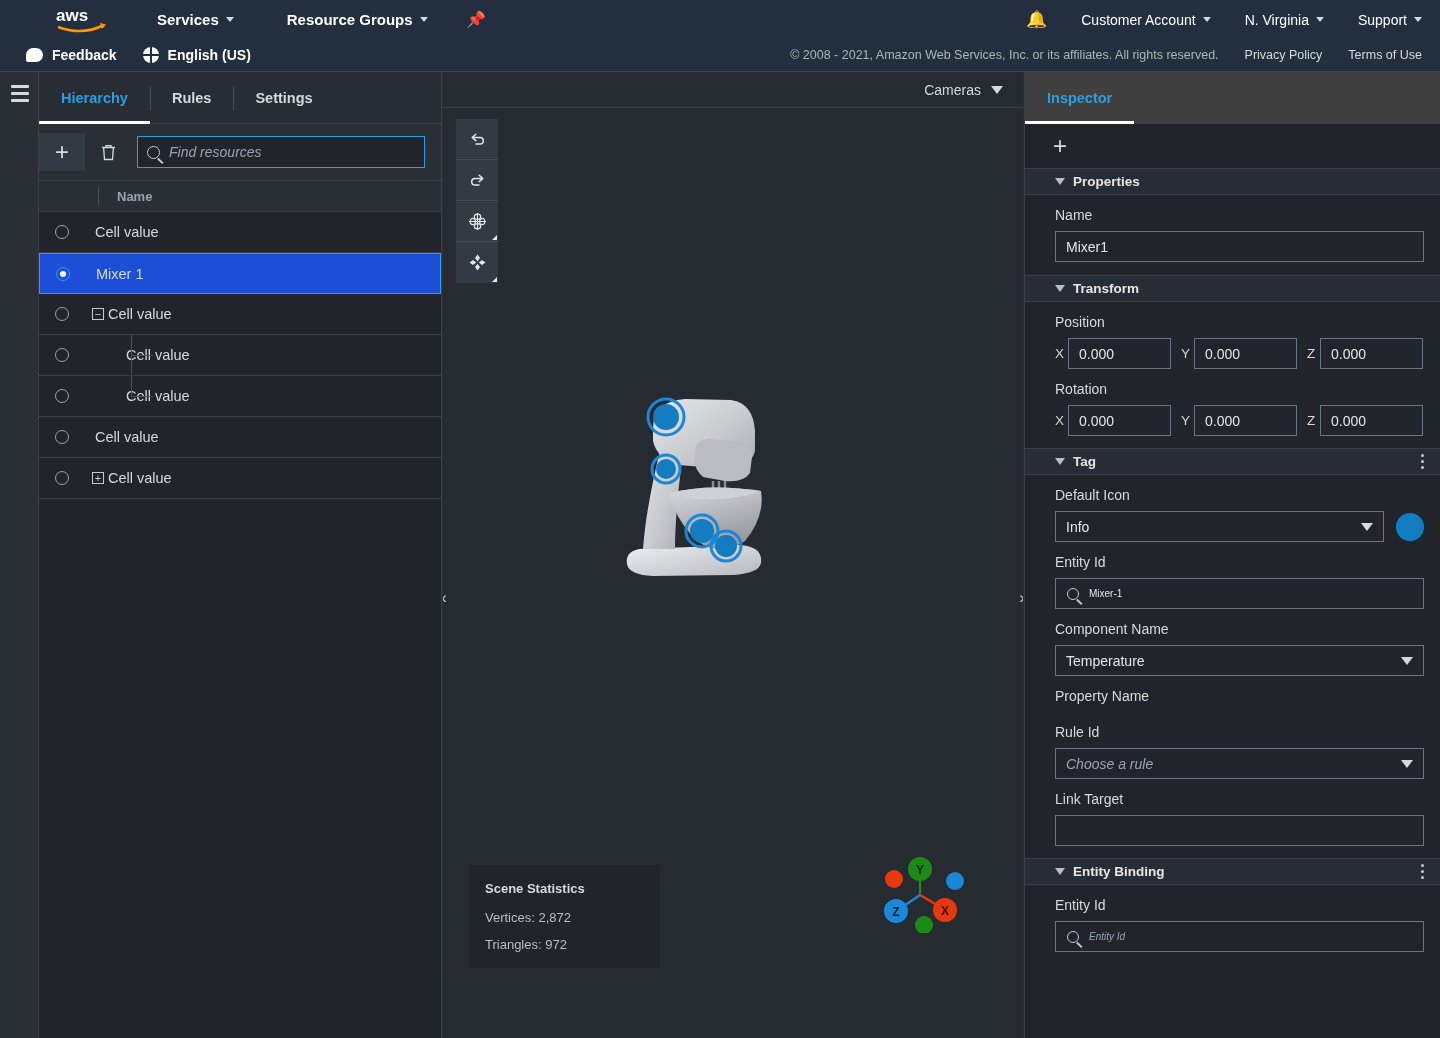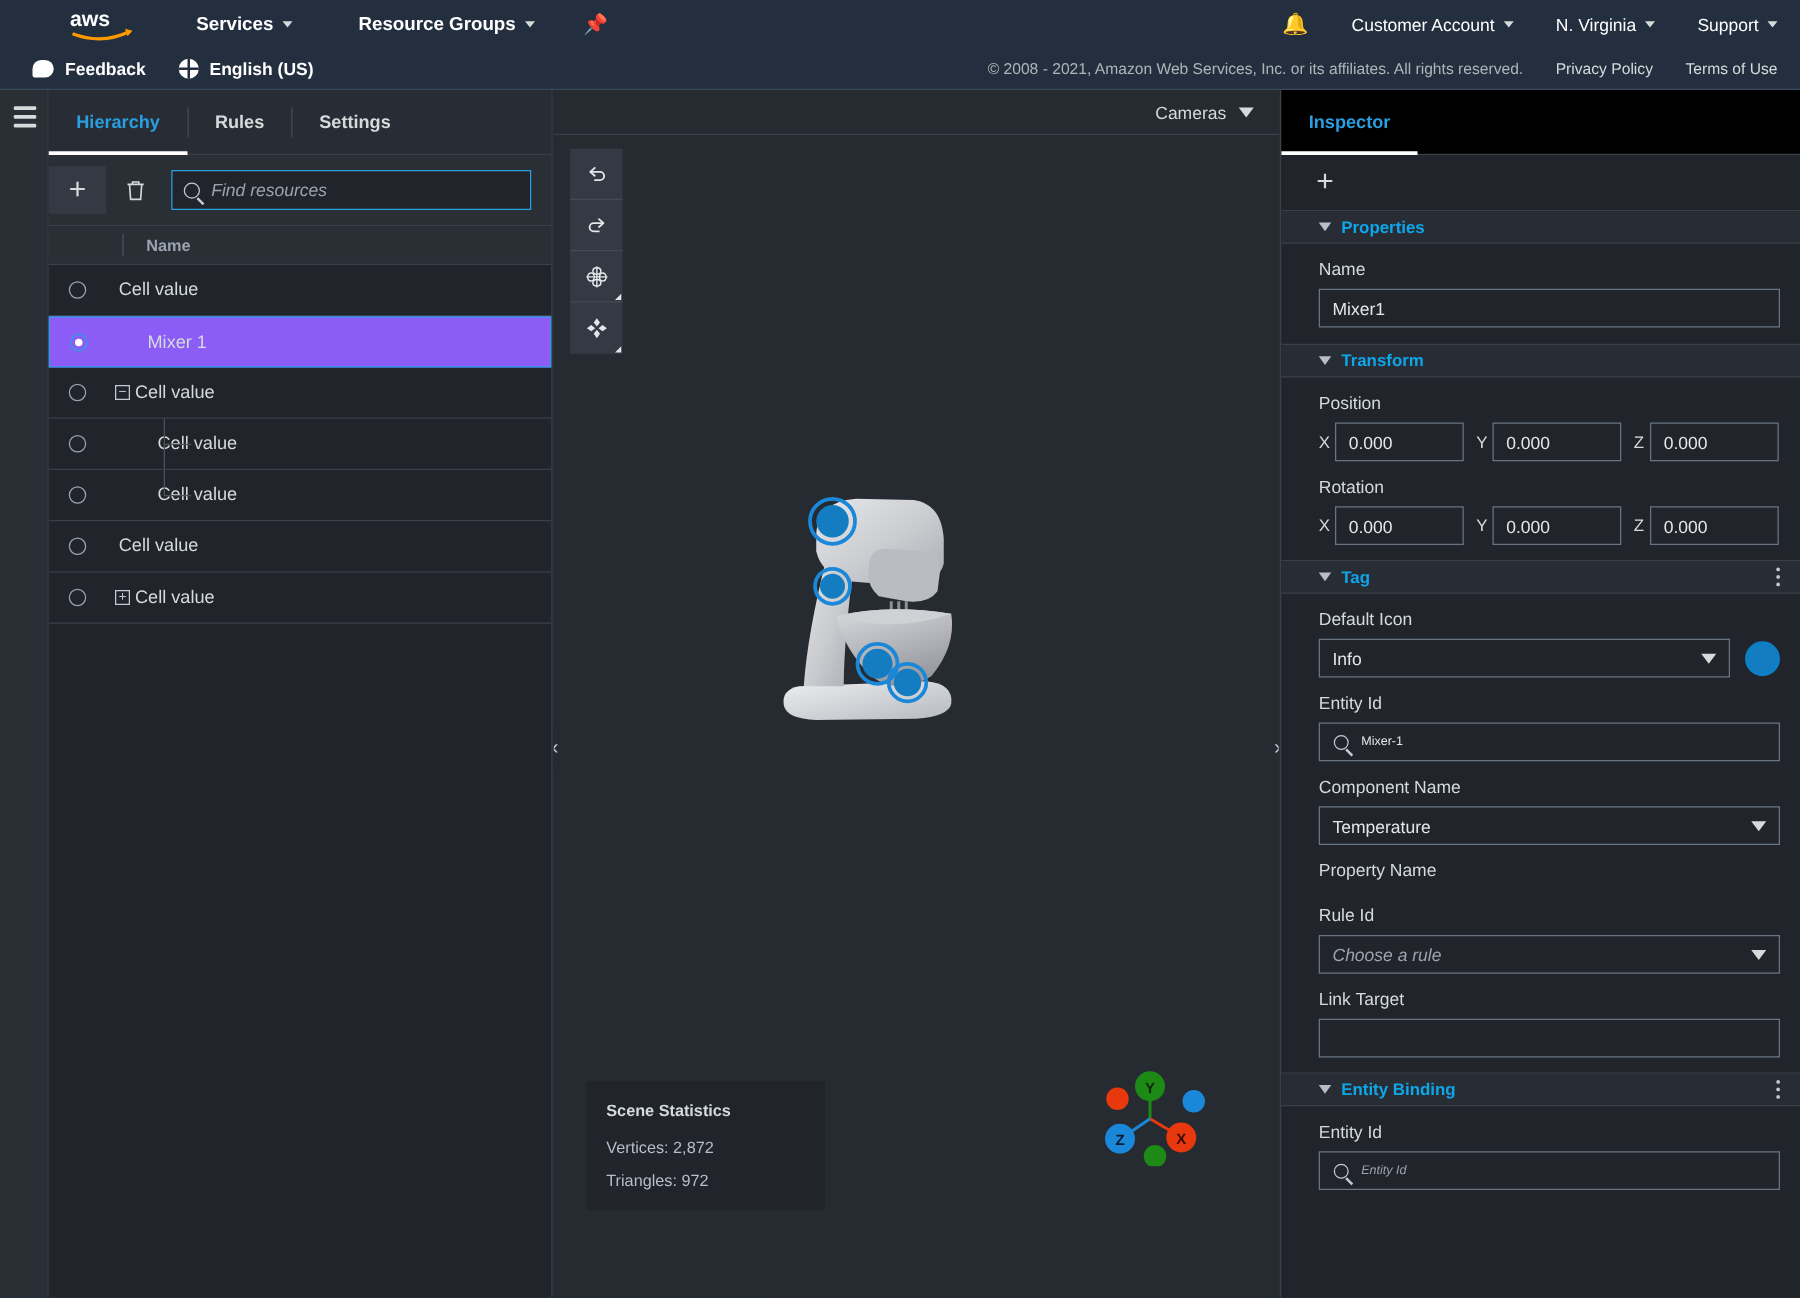--- a/index.html
+++ b/index.html
@@ -89,21 +89,21 @@
   .search-box input::placeholder{ color:#9aa4b0; font-style:italic;}
 
   .hdr-row { display:flex; align-items:center; height:31px; background:#2a2e35; border-bottom:1px solid #3a3f48;}
   .hdr-gap { width:60px; height:18px; border-right:1px solid #4b525d;}
   .hdr-name { color:#9aa4b0; font-size:13px; font-weight:bold; padding-left:18px;}
 
   .tree-row {
     display:flex; align-items:center; height:41px; border-bottom:1px solid #3a3f48;
     color:#d5dbdb; font-size:14.5px; cursor:pointer; position:relative;
   }
-  .tree-row.selected{ background:#8b5cf6; border:1px solid #2a9fe0; height:41px;gap:22px;}
+  .tree-row.selected{ background:#1d4ed8; border:1px solid #2a9fe0; height:41px;}
   .radio { width:14px;height:14px;border:1.5px solid #9aa4b0;border-radius:50%; margin-left:16px; flex:none; position:relative;}
   .tree-row.selected .radio{ border-color:#2a9fe0;}
   .tree-row.selected .radio::after{ content:"";position:absolute;left:3px;top:3px;width:6px;height:6px;border-radius:50%;background:#fff;}
   .lbl { margin-left:0; }
   .expander { width:12px;height:12px;border:1.3px solid #c3cad3; display:inline-flex;align-items:center;justify-content:center;
               font-size:11px;line-height:1;color:#c3cad3;flex:none; }
   .indent-guide{ position:absolute; left:92px; top:0; bottom:0; width:1px; background:#4b525d;}
   .elbow{ position:absolute; left:92px; top:50%; width:22px; height:1px; background:#4b525d;}
 
   
@@ -127,25 +127,25 @@
   .stats-box { position:absolute; left:26px; bottom:70px; width:191px; background:#21252b; padding:16px 0 16px 16px;}
   .stats-title{ color:#d5dbdb; font-size:13px; font-weight:bold; margin-bottom:14px;}
   .stats-line{ color:#b6bec7; font-size:13px; margin-bottom:12px;}
   .stats-line:last-child{margin-bottom:0;}
 
   .axis-gizmo{ position:absolute; right:53px; bottom:105px; width:100px; height:80px;}
 
   
   .right-panel{ position:absolute; left:1024px; top:0; width:416px; height:966px; background:#21252b;
                 border-left:1px solid #3a3f48; overflow:hidden;}
-  .rp-tabs{ height:52px; border-bottom:1px solid #3a3f48; background:#000000; display:flex;text-align:center;}
+  .rp-tabs{ height:52px; border-bottom:1px solid #3a3f48; background:#404040; display:flex;text-align:center;}
   .rp-addrow{ height:45px; display:flex; align-items:center; padding-left:28px; border-bottom:1px solid #3a3f48; background:#21252b;}
   .rp-add{ color:#d5dbdb; font-size:24px; line-height:1; cursor:pointer;}
   .sect-hdr{ height:26px; background:#282d35; display:flex;align-items:center; padding:0 16px 0 30px;
-             color:#0ea5e9; font-size:13.5px; font-weight:bold; border-bottom:1px solid #3a3f48; }
+             color:#e5e5e5; font-size:13.5px; font-weight:bold; border-bottom:1px solid #3a3f48; }
   .tri{ width:0;height:0;border-left:5px solid transparent;border-right:5px solid transparent;
         border-top:7px solid #b6bec7; margin-right:8px; cursor:pointer;}
   .kebab{ margin-left:auto; color:#c3cad3; font-size:14px; letter-spacing:0; line-height:0.5; cursor:pointer; text-align:center;}
   .kebab span{ display:block; width:3px;height:3px; background:#c3cad3; border-radius:50%; margin:3px 0;}
   .field{ padding:12px 16px 0 30px; }
   .field-label{ color:#d5dbdb; font-size:14px; margin-bottom:8px;}
   .inp{ width:100%; height:31px; background:#21252b; border:1px solid #697585; color:#e4e7ea;
         font-size:14px; padding:0 10px; font-family:"Liberation Sans",sans-serif; outline:none;}
   .inp-sm{ height:31px; }
   .xyz-row{ display:flex; align-items:center; gap:0; margin-top:6px; padding-right:1px;}

